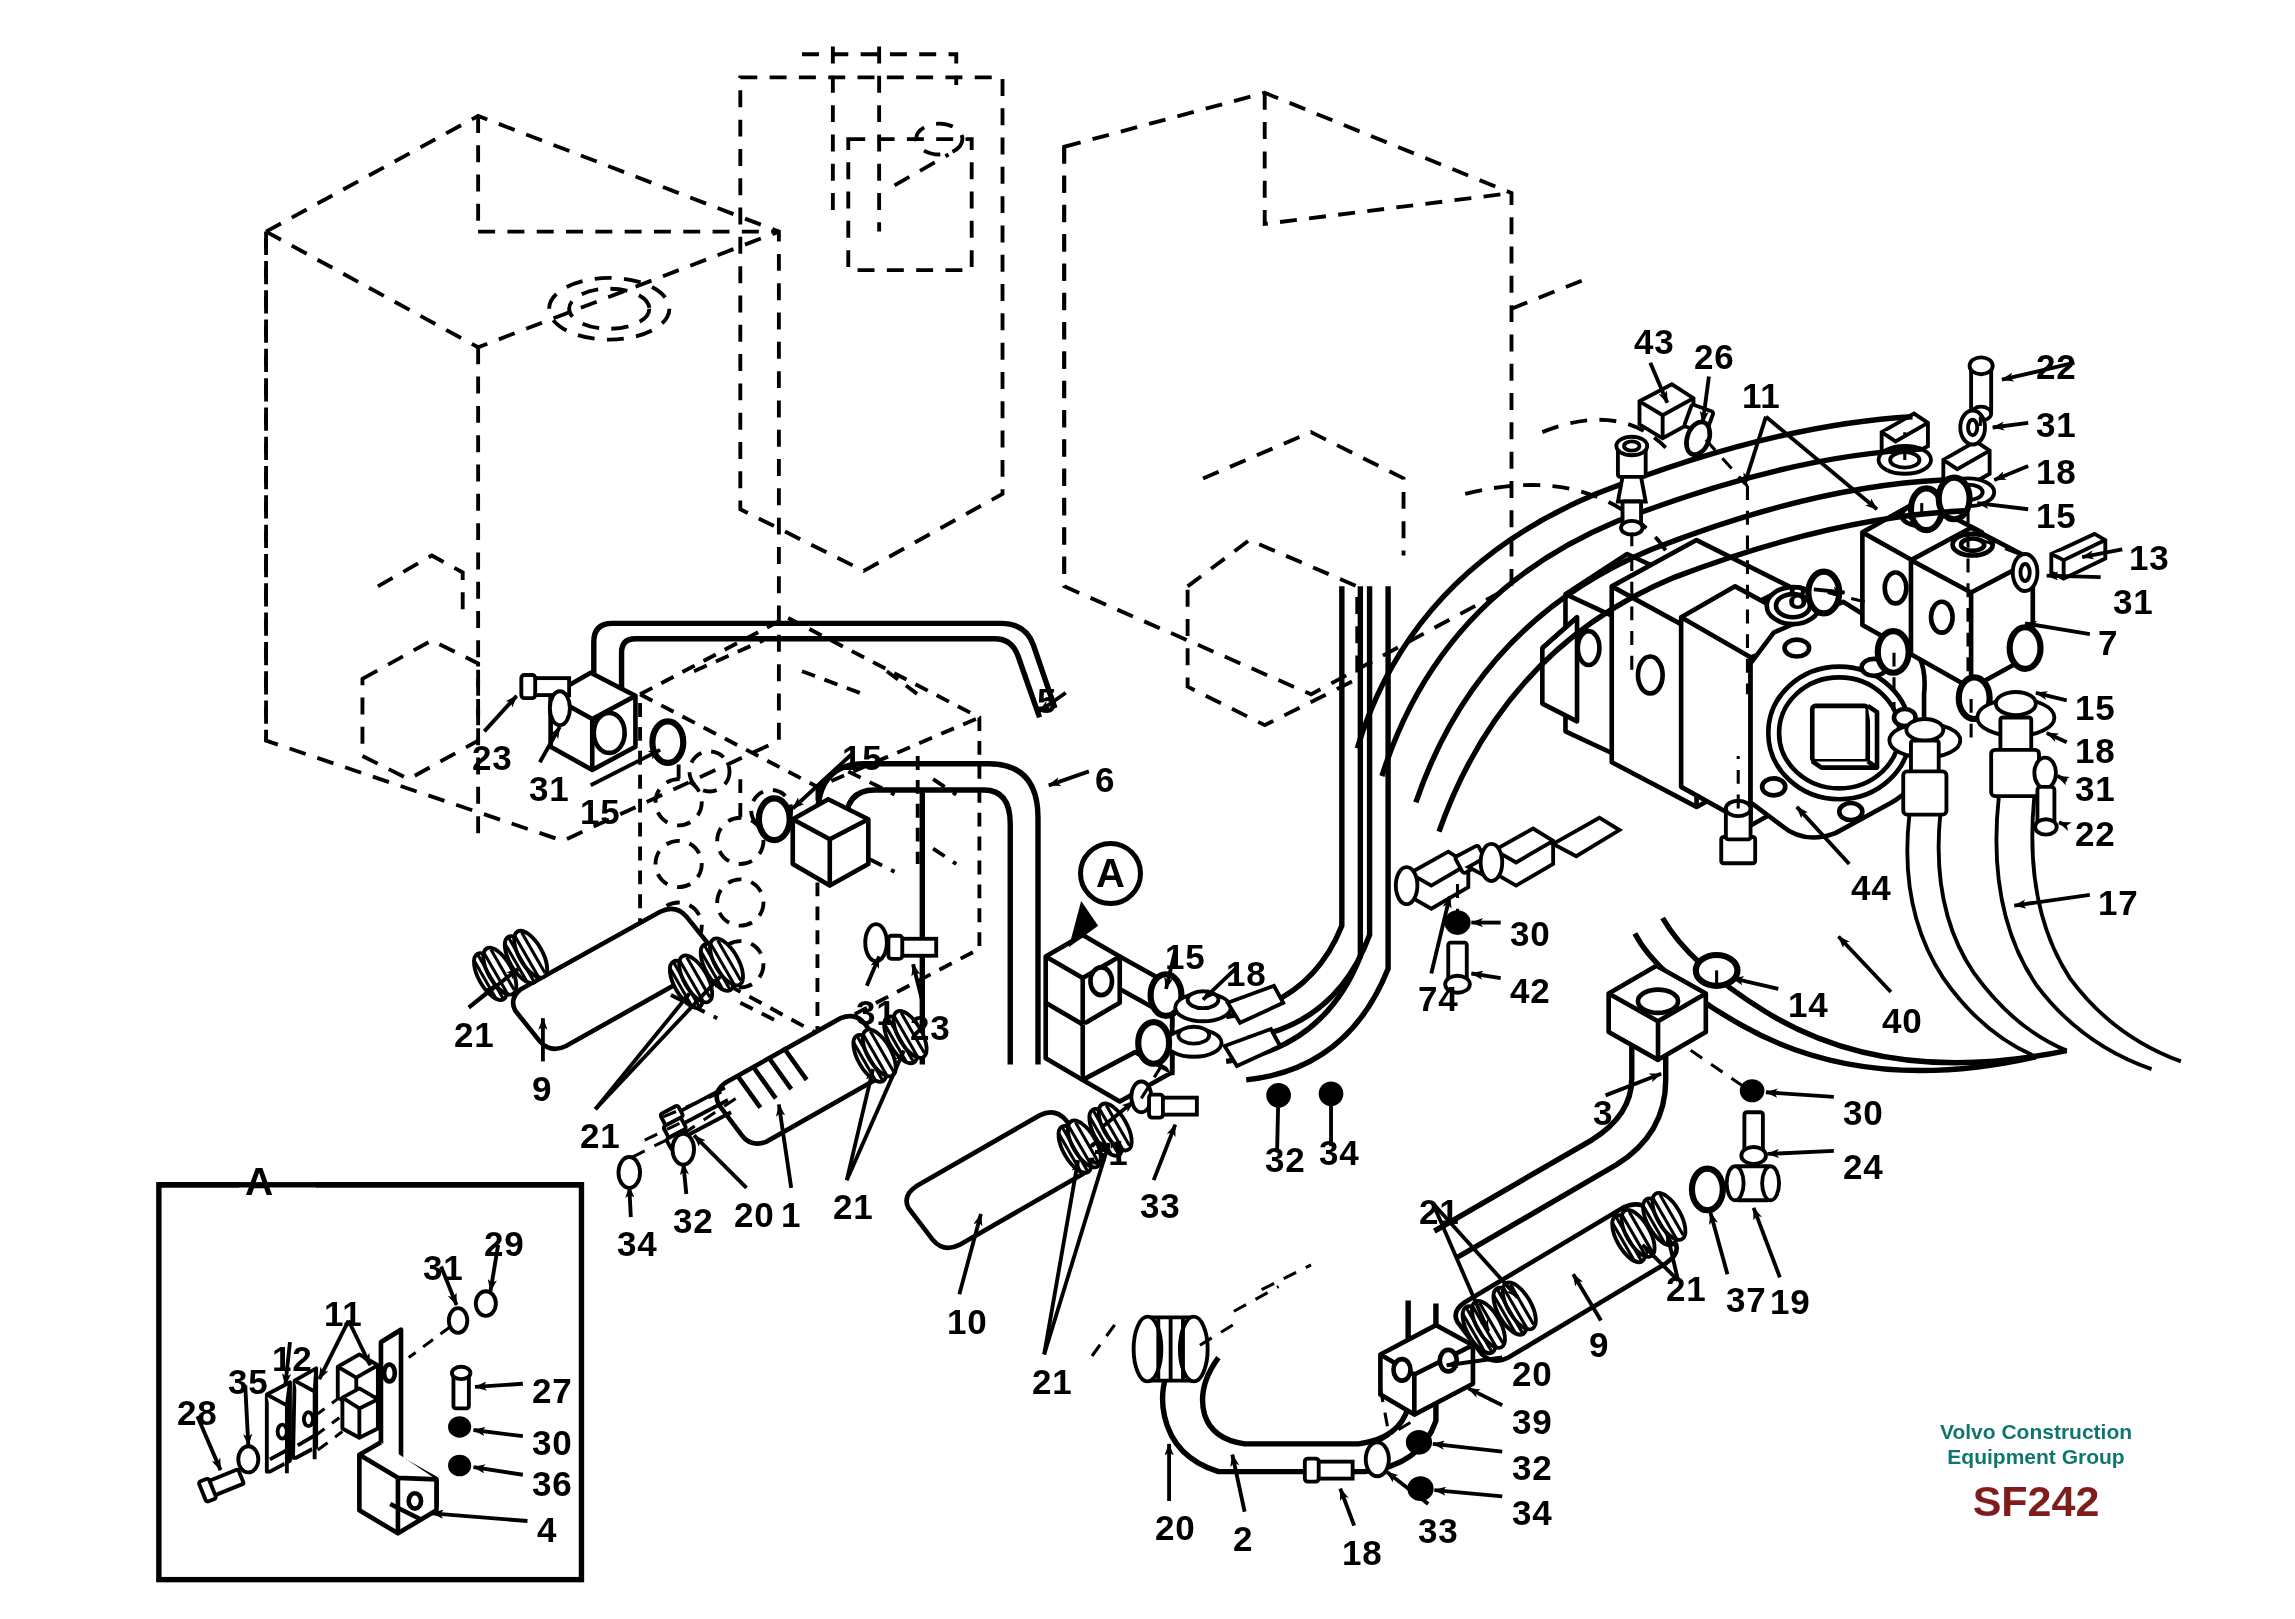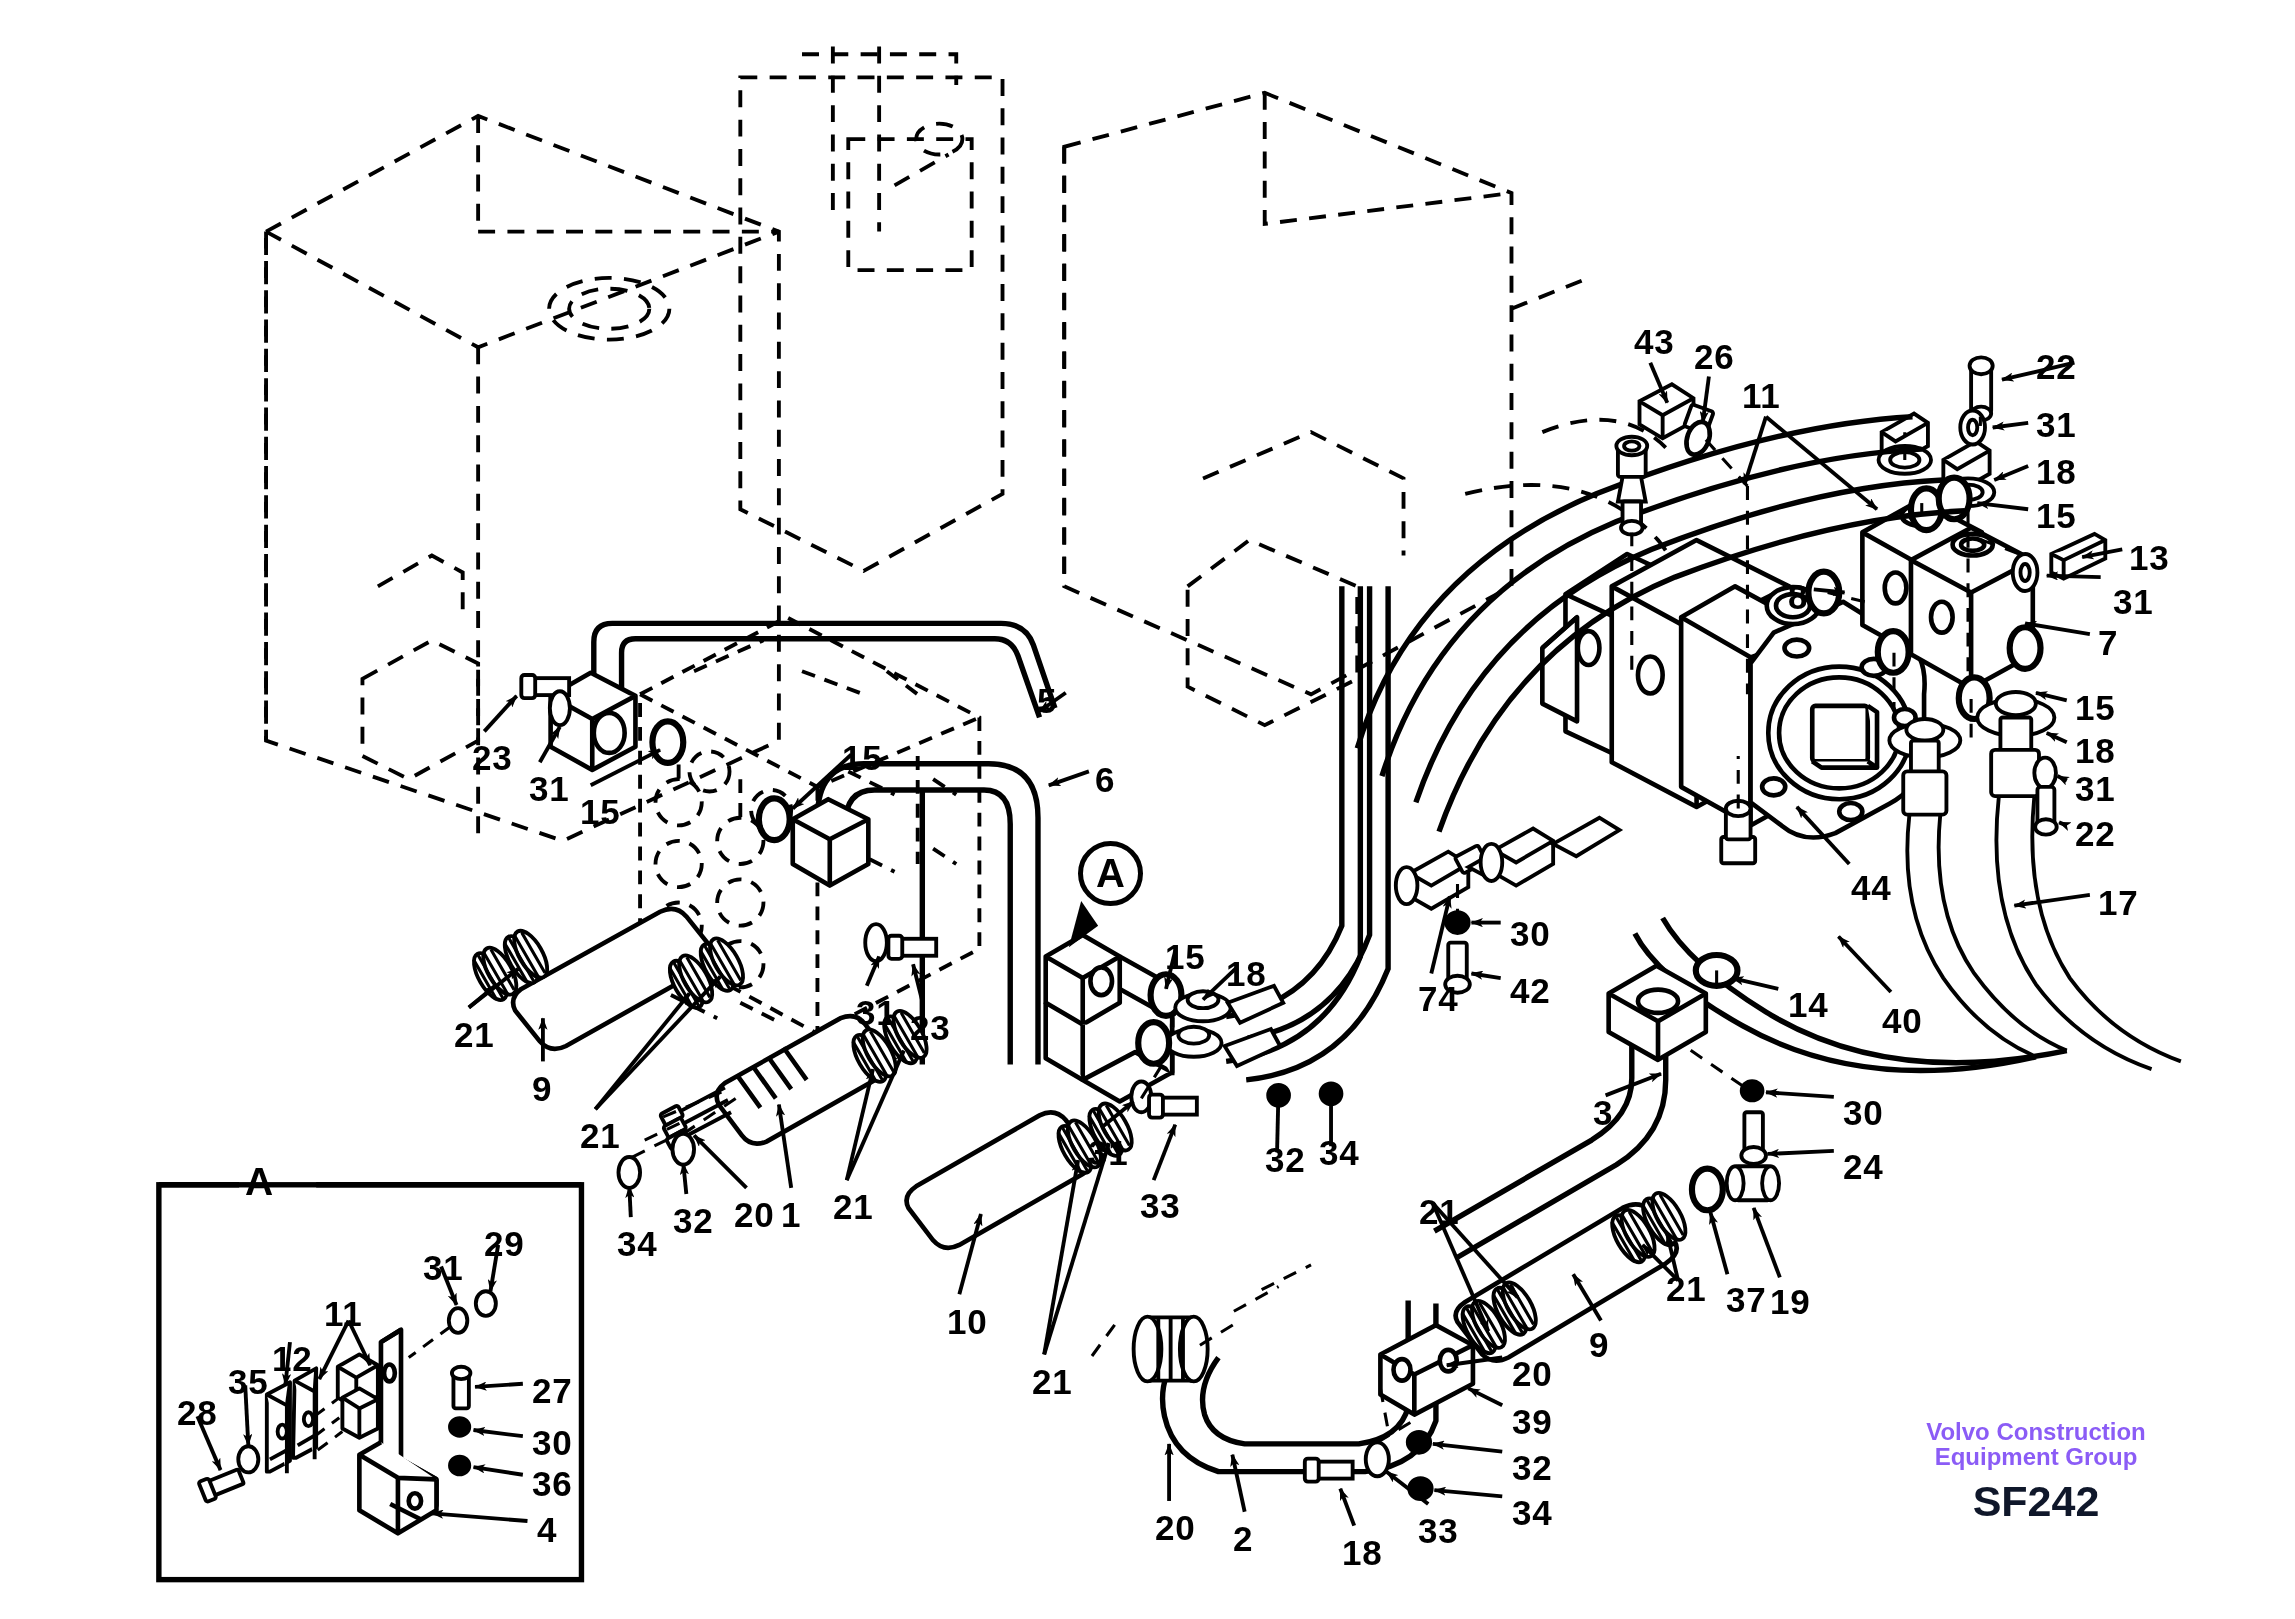--- a/index.html
+++ b/index.html
@@ -9,23 +9,23 @@
   svg#art{position:absolute;left:0;top:0;width:2295px;height:1620px;}
 
   .callout{position:absolute;font-family:"Liberation Sans",sans-serif;
            font-weight:700;font-size:35px;line-height:35px;color:#000;
            white-space:nowrap;letter-spacing:0.8px;}
   .insetletter{position:absolute;font-family:"Liberation Sans",sans-serif;
            font-weight:700;font-size:39px;color:#000;}
   #titleblock{position:absolute;left:1874px;top:1419px;width:324px;
               text-align:center;}
   #titleblock .org{font-family:"Liberation Sans",sans-serif;font-weight:700;
-              font-size:24px;line-height:25px;color:#8b5cf6;}
+              font-size:21px;line-height:25px;color:#0f766e;}
   #titleblock .code{font-family:"Liberation Sans",sans-serif;font-weight:700;
-              font-size:43px;line-height:49px;margin-top:7.7px;color:#0f172a;}
+              font-size:43px;line-height:49px;margin-top:7.7px;color:#7f1d1d;}
   .circA{position:absolute;width:65px;height:65px;border:5.4px solid #000;
          border-radius:50%;box-sizing:border-box;display:flex;
          align-items:center;justify-content:center;
          font-family:"Liberation Sans",sans-serif;font-weight:700;font-size:40px;}
 </style>
 </head>
 <body>
 
 <div id="stage">
 

